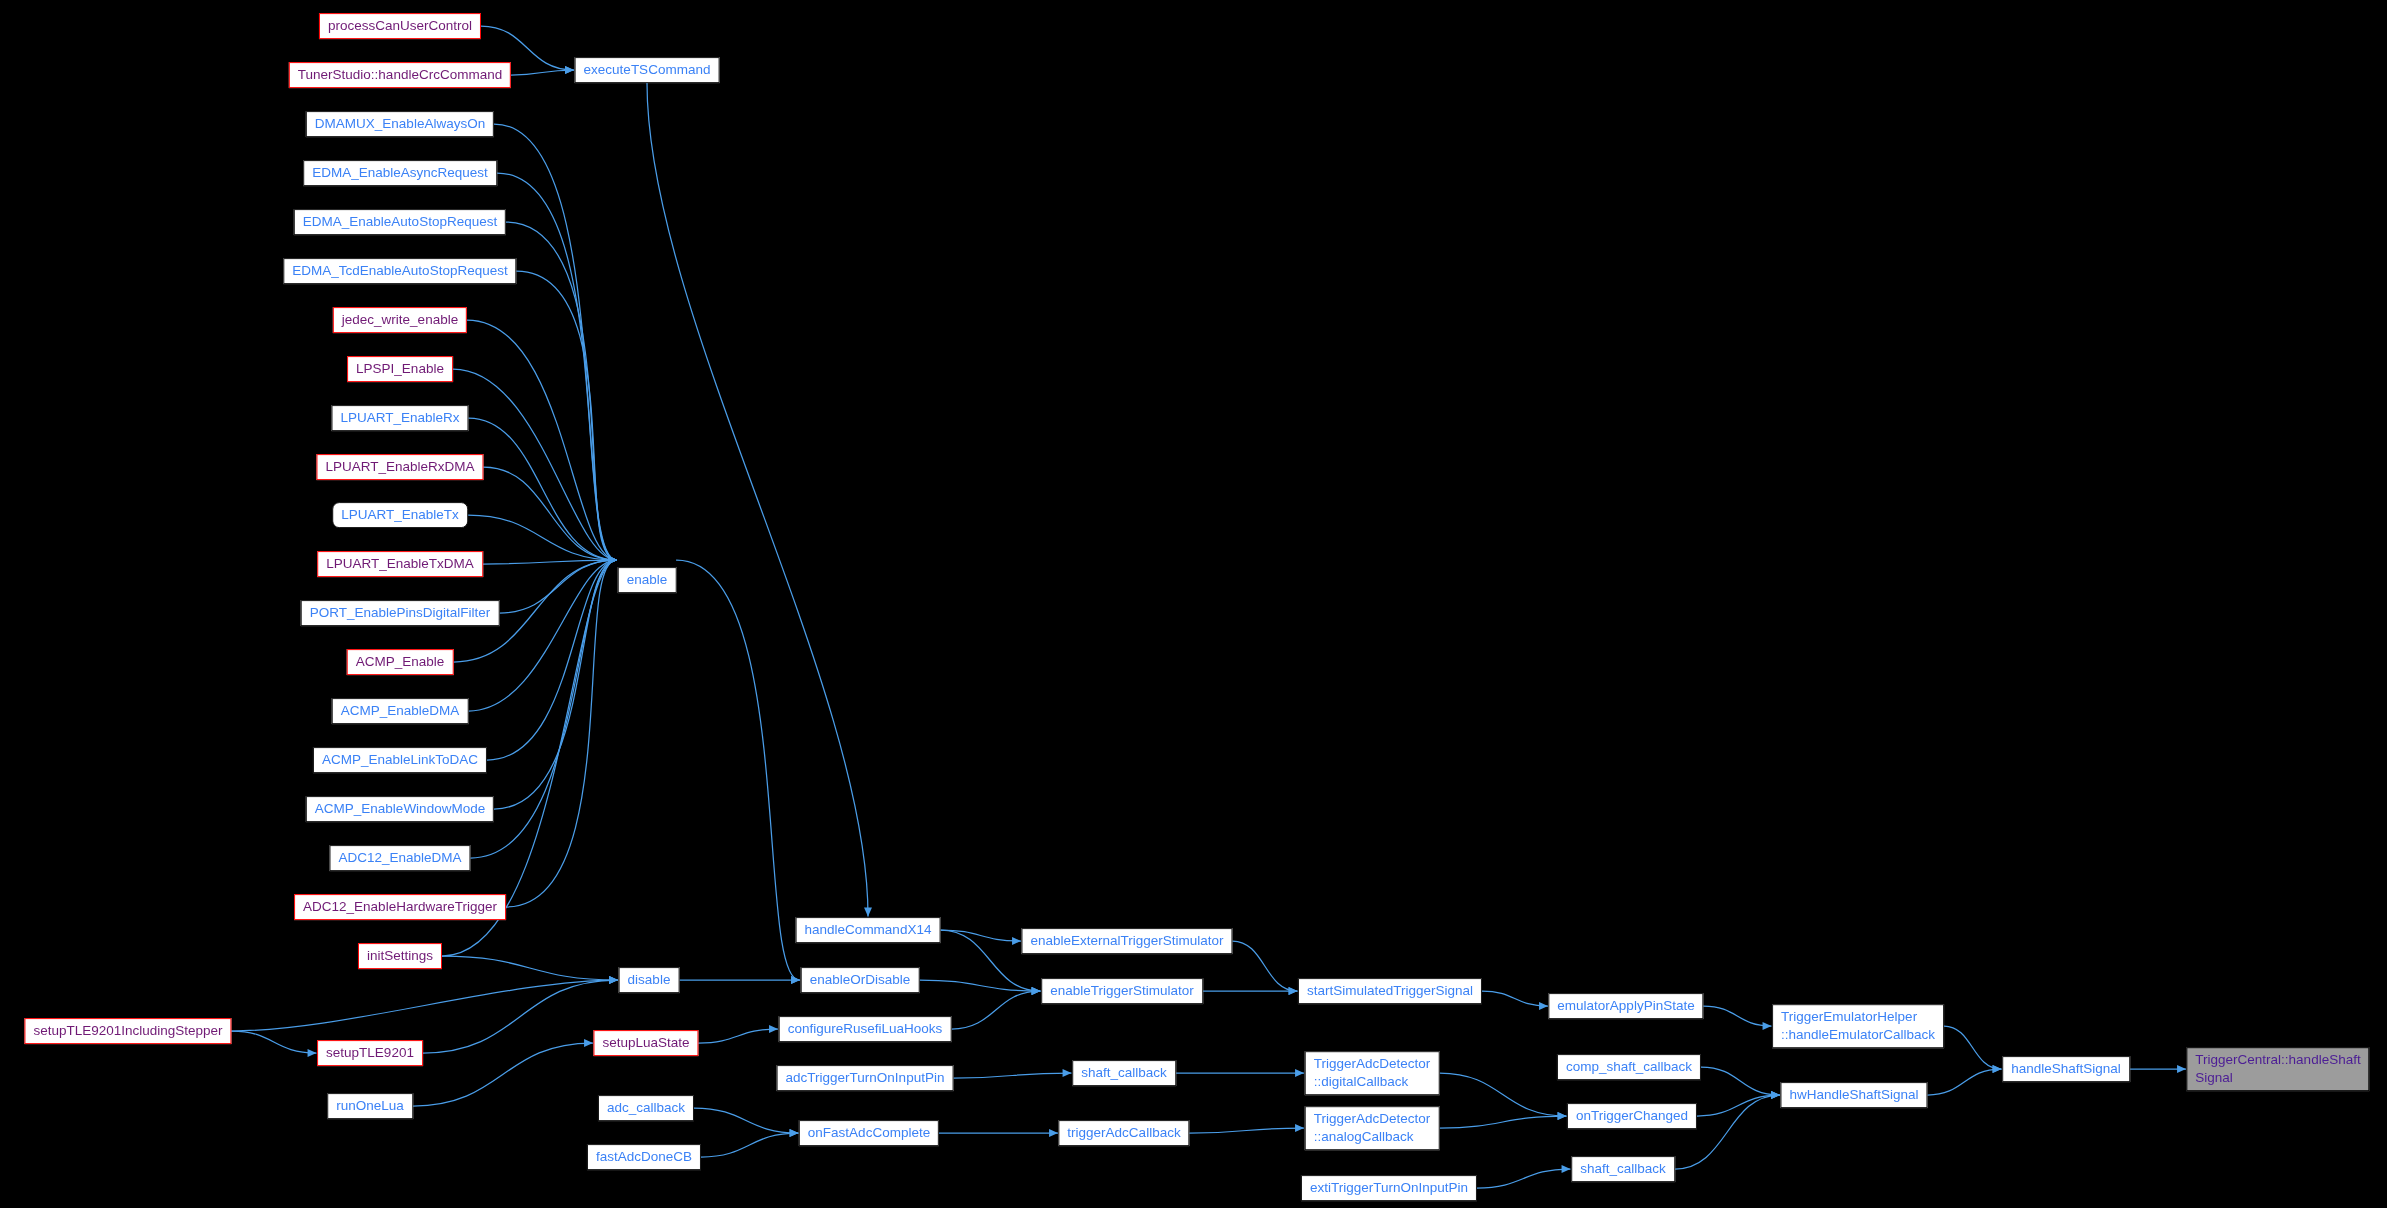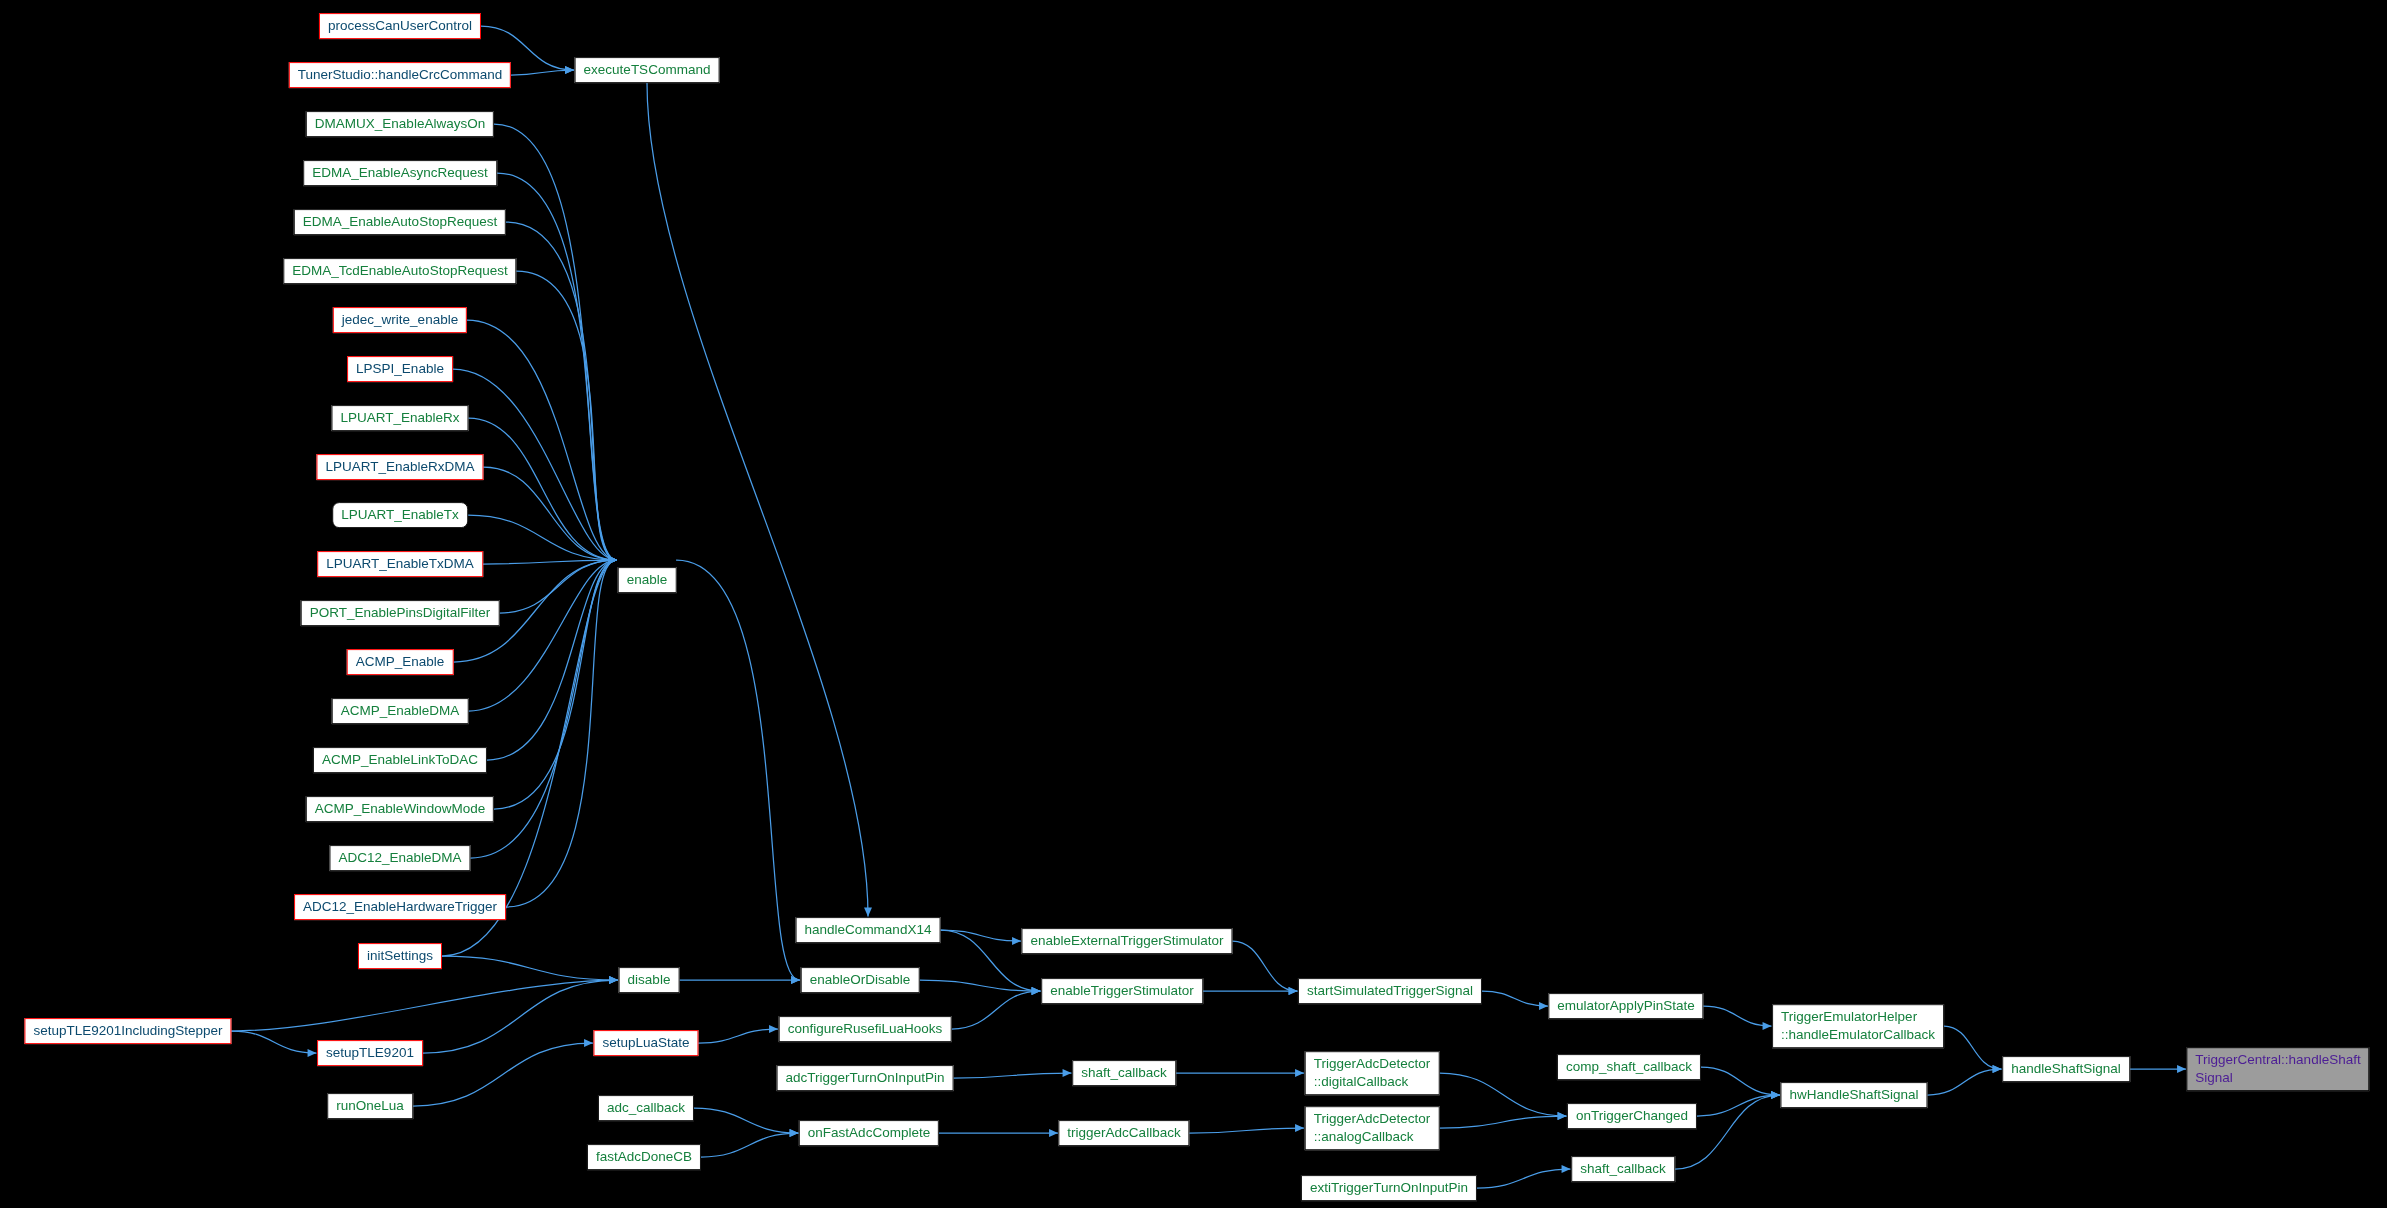--- a/index.html
+++ b/index.html
@@ -20,32 +20,32 @@
     left: 0;
     top: 0;
     z-index: 1;
   }
   .node {
     position: absolute;
     z-index: 2;
     transform: translate(-50%, -50%);
     background: #ffffff;
     border: 1px solid #141414;
-    color: #15803d;
+    color: #3b82f6;
     font-size: 13.5px;
     line-height: 1.32;
     padding: 3px 8px;
     white-space: nowrap;
     text-align: left;
     cursor: pointer;
     box-sizing: border-box;
   }
   .node.truncated {
     border: 1.5px solid #ff0000;
-    color: #0c4a6e;
+    color: #701a75;
   }
   .node.target {
     background: #9c9c9c;
     border: 1px solid #000000;
     color: #4c1d95;
     cursor: default;
   }
   .nline { pointer-events: none; }
 </style>
 </head>

